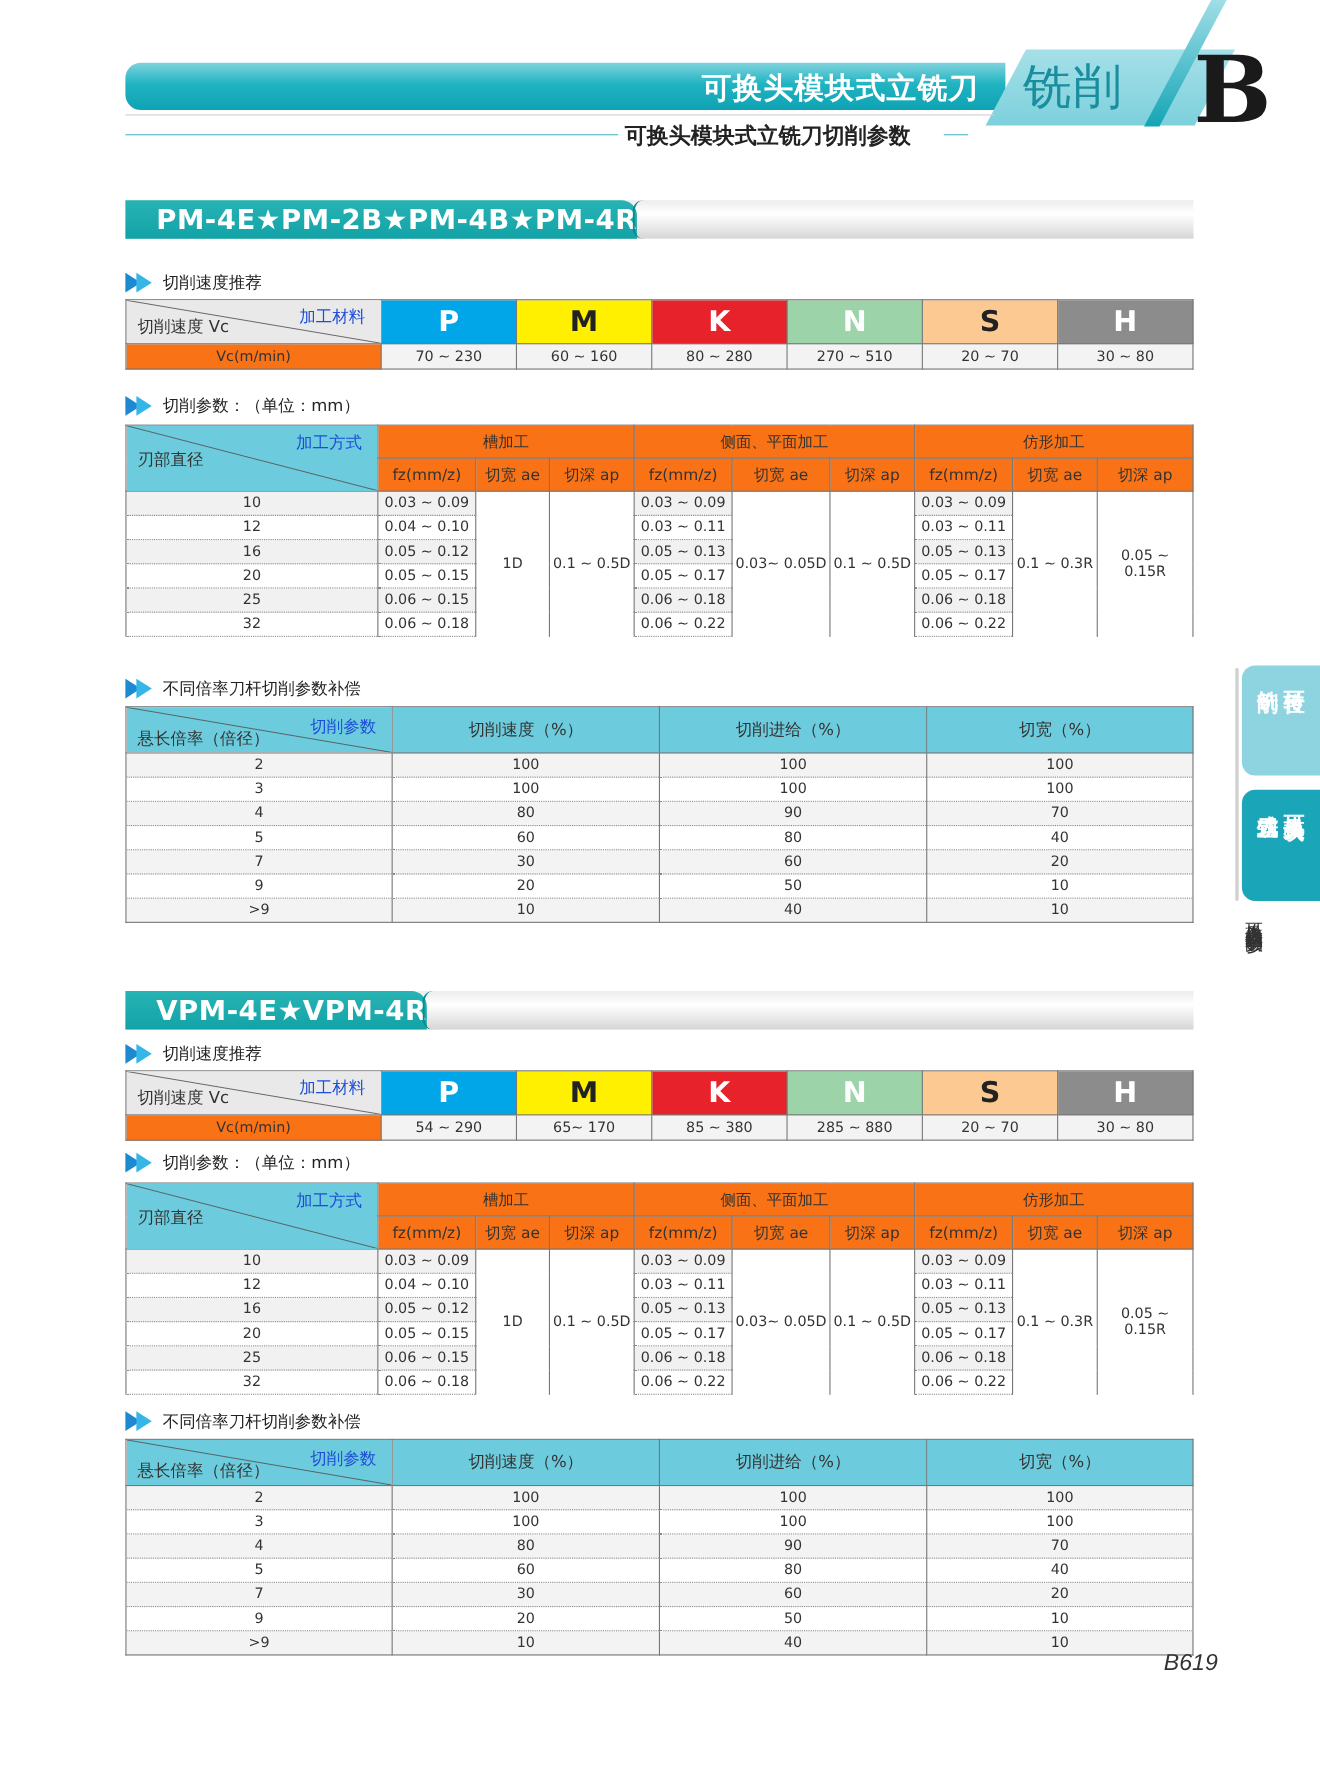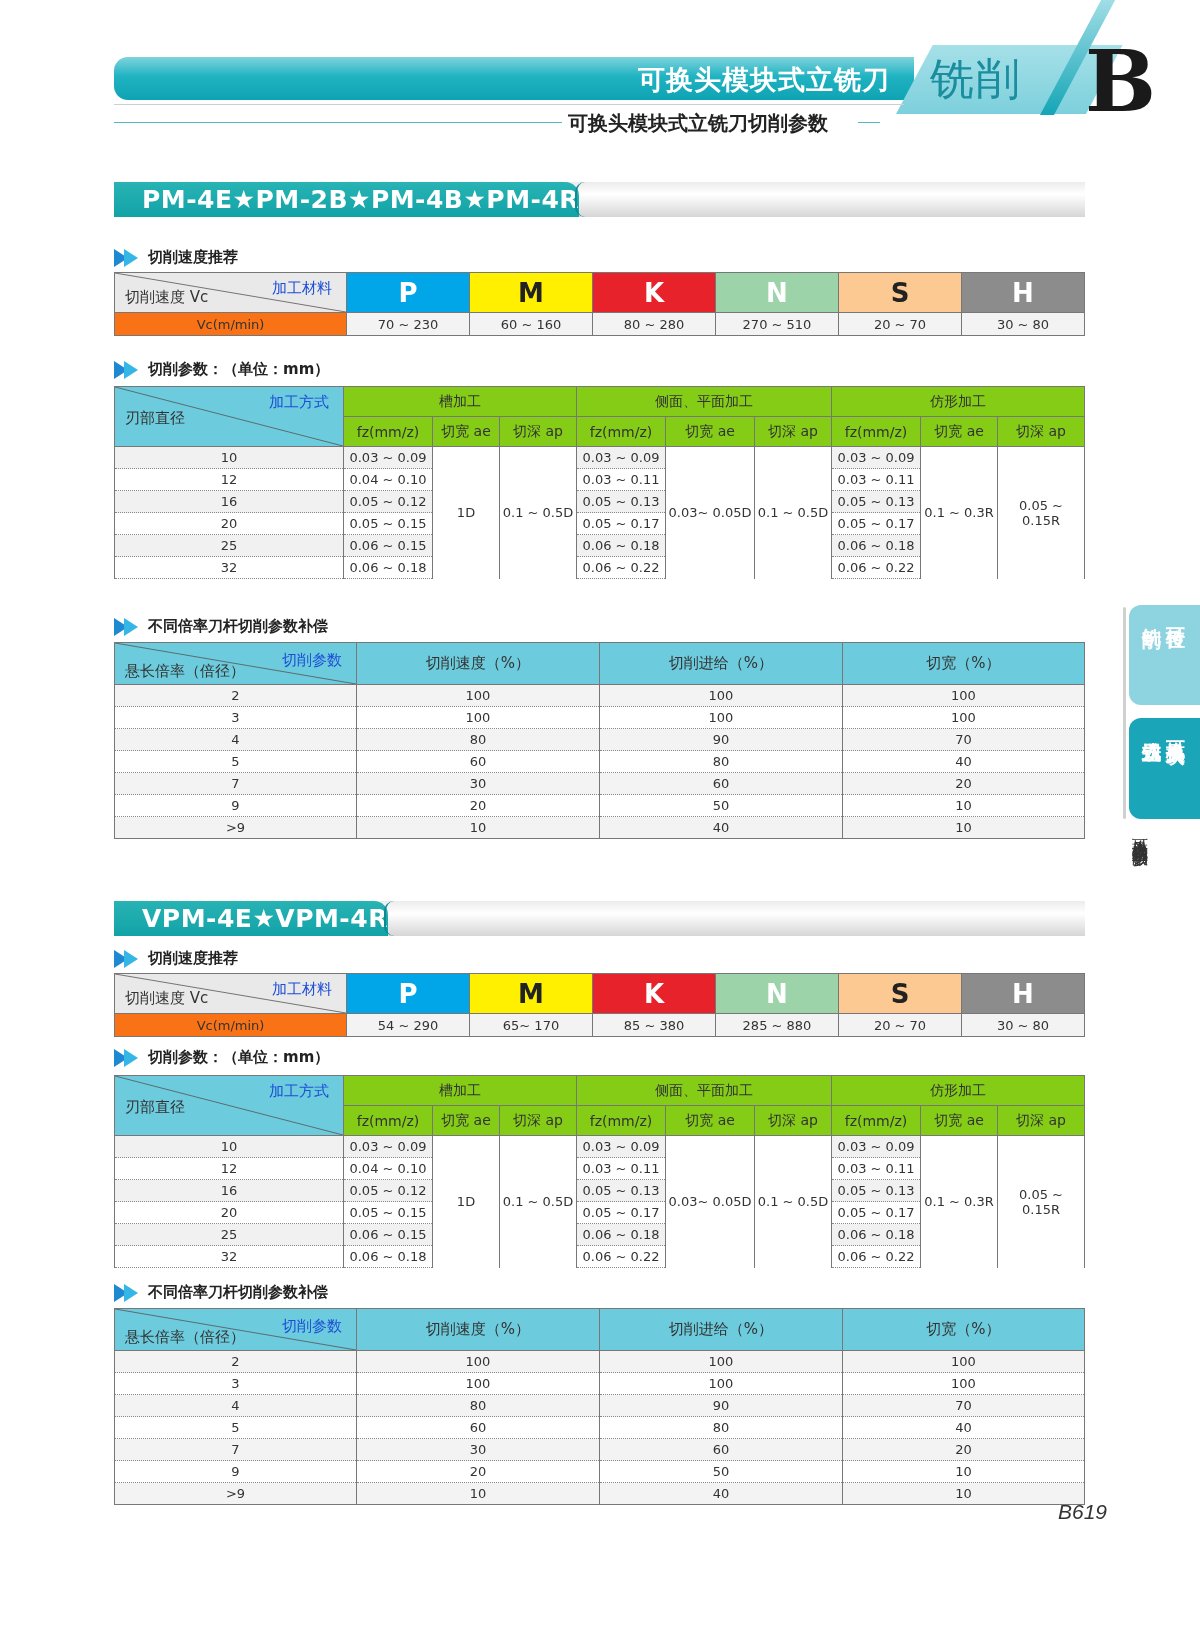--- a/index.html
+++ b/index.html
@@ -52,22 +52,22 @@
     color: #ffffff; font-weight: bold; font-size: 25px; line-height: 35px;
     padding-left: 28px; letter-spacing: 0.5px;
   }
   .banner-tab::after {
     content: ""; position: absolute; right: -10px; top: 0; width: 12px; height: 100%;
     border-left: 2px solid #0b8a90; border-radius: 10px 0 0 10px;
   }
 
   
   .sec-label {
-    position: absolute; left: 114px; font-size: 15px; font-weight: bold; color: #222;
-    display: flex; align-items: center; gap: 6px;
+    position: absolute; left: 114px; font-size: 15px; font-weight: normal; color: #222;
+    display: flex; align-items: flex-start; gap: 6px;
   }
   .chev { display: inline-block; width: 28px; height: 18px; position: relative; }
   .chev::before, .chev::after {
     content: ""; position: absolute; top: 0; width: 0; height: 0;
     border-top: 9px solid transparent; border-bottom: 9px solid transparent;
   }
   .chev::before { left: 0; border-left: 14px solid #1e88d0; }
   .chev::after { left: 10px; border-left: 14px solid #35b6e6; }
 
   
@@ -78,21 +78,21 @@
   .speed .corner { background: #e9e9e9; position: relative; height: 40px; }
   .speed .mat { font-size: 26px; font-weight: bold; font-family: "DejaVu Sans", sans-serif; }
   .speed .val { background: #f3f3f3; height: 23px; }
   .speed .rowhdr { background: #f97316; }
 
   .diag { position: absolute; inset: 0; }
   .diag svg { position: absolute; inset: 0; width: 100%; height: 100%; }
   .diag .tr { position: absolute; right: 14px; top: 6px; font-size: 15px; color: #1d4ed8; }
   .diag .bl { position: absolute; left: 10px; bottom: 5px; font-size: 15px; color: #333; }
 
-  .params th { background: #84cc16; border: 1px solid #777; font-size: 14px; color: #333; }
+  .params th { background: #f97316; border: 1px solid #777; font-size: 14px; color: #333; }
   .params td { border-left: 1px solid #777; border-right: 1px solid #777; font-size: 13px; height: 22px; }
   .params tr.row td.dot { border-bottom: 1px dotted #888; }
   .params tr.row td.shade { background: #f1f1f1; }
   .params tbody tr:last-child td { border-bottom: 1px solid #777; }
   .params .corner { position: relative; background: #6ccbdc; }
 
   .comp th { background: #6ccbdc; border: 1px solid #777; font-size: 15px; color: #333; height: 42px; }
   .comp .corner { position: relative; }
   .comp td { border-left: 1px solid #777; border-right: 1px solid #777; border-bottom: 1px dotted #888; height: 22px; font-size: 13px; }
   .comp tbody tr:nth-child(odd) td { background: #f3f3f3; }

